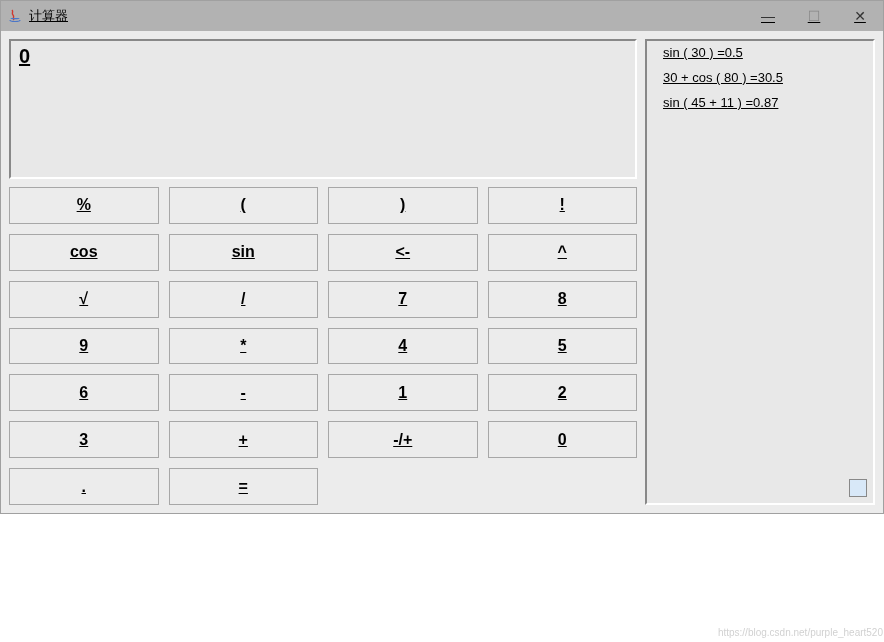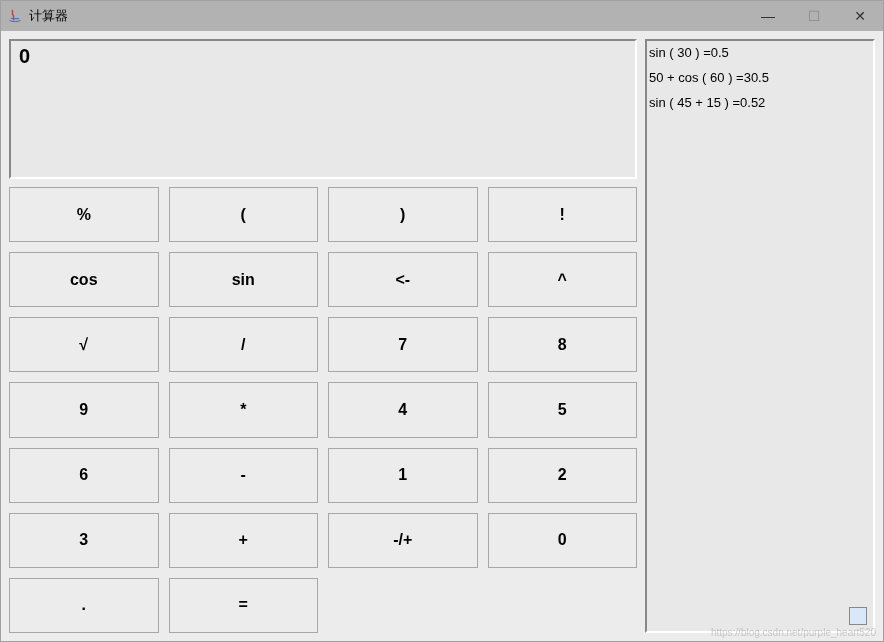--- a/index.html
+++ b/index.html
@@ -5,24 +5,25 @@
   * { box-sizing: border-box; margin: 0; padding: 0; }
   body {
     font-family: Arial, "Microsoft YaHei", sans-serif;
     background: #fff;
     width: 884px;
     height: 642px;
     overflow: hidden;
   }
   .window {
     width: 884px;
-    height: 642px;
+    height: 514px;
     display: flex;
     flex-direction: column;
     border: 1px solid #a0a0a0;
+    text-decoration: underline;
   }
   .titlebar {
     height: 30px;
     background: #b2b2b2;
     display: flex;
     align-items: center;
     padding-left: 6px;
     font-size: 13px;
     color: #000;
   }
@@ -92,21 +93,21 @@
     border: 1px dotted #000;
     outline: 1px solid #808080;
     outline-offset: -3px;
   }
   .right {
     width: 230px;
     background: #e8e8e8;
     border: 2px solid #888;
     border-right-color: #fff;
     border-bottom-color: #fff;
-    padding: 4px 2px;
+    padding: 4px 16px;
     font-size: 13px;
     color: #000;
     display: flex;
     flex-direction: column;
     position: relative;
   }
   .history-line {
     margin-bottom: 10px;
     white-space: nowrap;
   }
@@ -114,21 +115,21 @@
     position: absolute;
     right: 6px;
     bottom: 6px;
     width: 18px;
     height: 18px;
     background: #d8e8f8;
     border: 1px solid #888;
   }
   .watermark {
     position: absolute;
-    right: 8px;
+    right: 1px;
     bottom: 4px;
     font-size: 10px;
     color: rgba(120,120,120,0.35);
     pointer-events: none;
   }
 </style>
 </head>
 <body>
 
 <div class="window">
@@ -177,21 +178,21 @@
           <div class="btn">+</div>
           <div class="btn">-/+</div>
           <div class="btn">0</div>
           <div class="btn">.</div>
           <div class="btn">=</div>
         </div>
     </div>
     <div class="right">
       <div id="history">
           <div class="history-line">sin ( 30 ) =0.5</div>
-          <div class="history-line">50 + cos ( 60 ) =30.5</div>
-          <div class="history-line"> sin ( 45 + 15 ) =0.52</div>
+          <div class="history-line">30 + cos ( 80 ) =30.5</div>
+          <div class="history-line"> sin ( 45 + 11 ) =0.87</div>
         </div>
       <div class="corner"></div>
     </div>
   </div>
 </div>
 
 <div class="watermark">https://blog.csdn.net/purple_heart520</div>
 
 </body></html>

